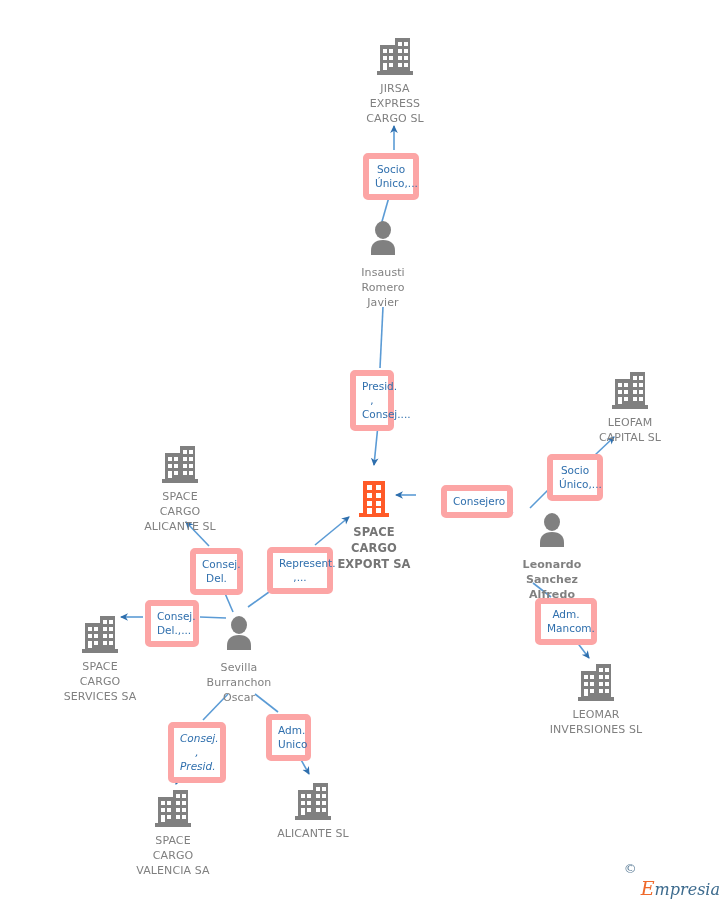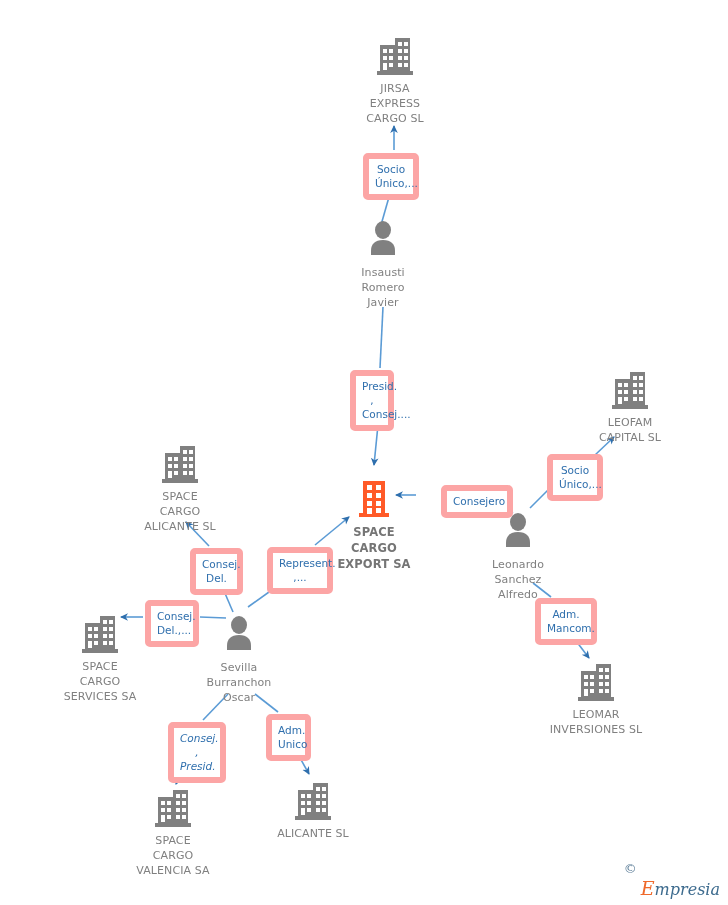--- a/index.html
+++ b/index.html
@@ -201,21 +201,21 @@
               <rect x="12" y="23" width="5" height="5"></rect>
               <rect x="21" y="23" width="5" height="5"></rect>
               <rect x="12" y="30" width="5" height="6"></rect>
               <rect x="21" y="30" width="5" height="5"></rect>
             </g>
           </svg></span>
         <span class="cap">SPACE
 CARGO
 EXPORT SA</span>
       </div>
-      <div class="node" style="left: 518px; top: 511px;">
+      <div class="node" style="left: 552px; top: 511px; font-weight: bold;">
         <span class="glyph"><svg width="34" height="38" viewBox="0 0 34 38" aria-hidden="true">
             <g fill="#808080">
               <ellipse cx="17" cy="11" rx="8" ry="9"></ellipse>
               <path d="M17 21c-8.2 0-12 4.6-12 10.4V36h24v-4.6C29 25.6 25.2 21 17 21z"></path>
             </g>
           </svg></span>
         <span class="cap">Leonardo
 Sanchez
 Alfredo</span>
       </div>

